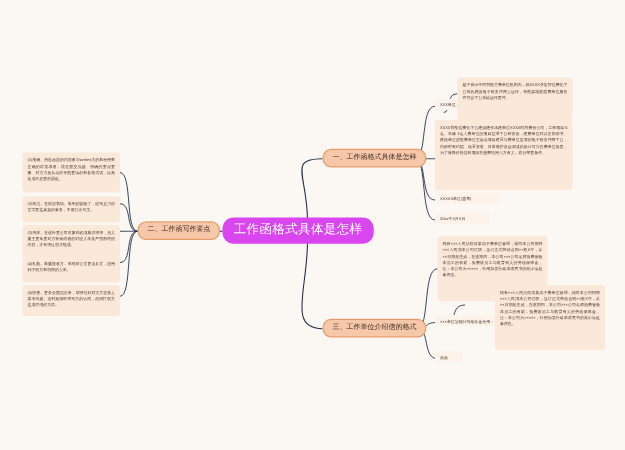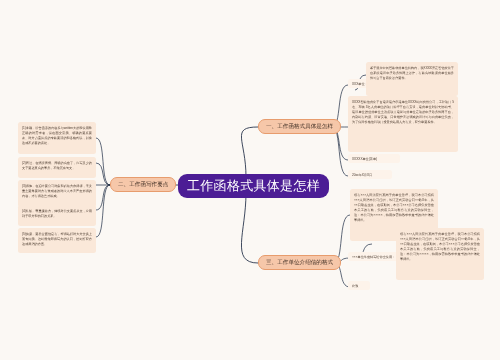--- a/index.html
+++ b/index.html
@@ -30,24 +30,24 @@
     pointer-events: none;
   }
 
   .node {
     position: absolute;
     box-sizing: border-box;
   }
 
   
   .root {
-    background: #4c1d95;
+    background: #d946ef;
     color: #ffffff;
     border-radius: 9px;
-    font-size: 13px;
+    font-size: 10px;
     letter-spacing: 0.3px;
     line-height: 1;
     padding: 5px 9px 6px 9px;
     white-space: nowrap;
     text-align: center;
   }
 
   
   .branch {
     background: #f6c7a9;

